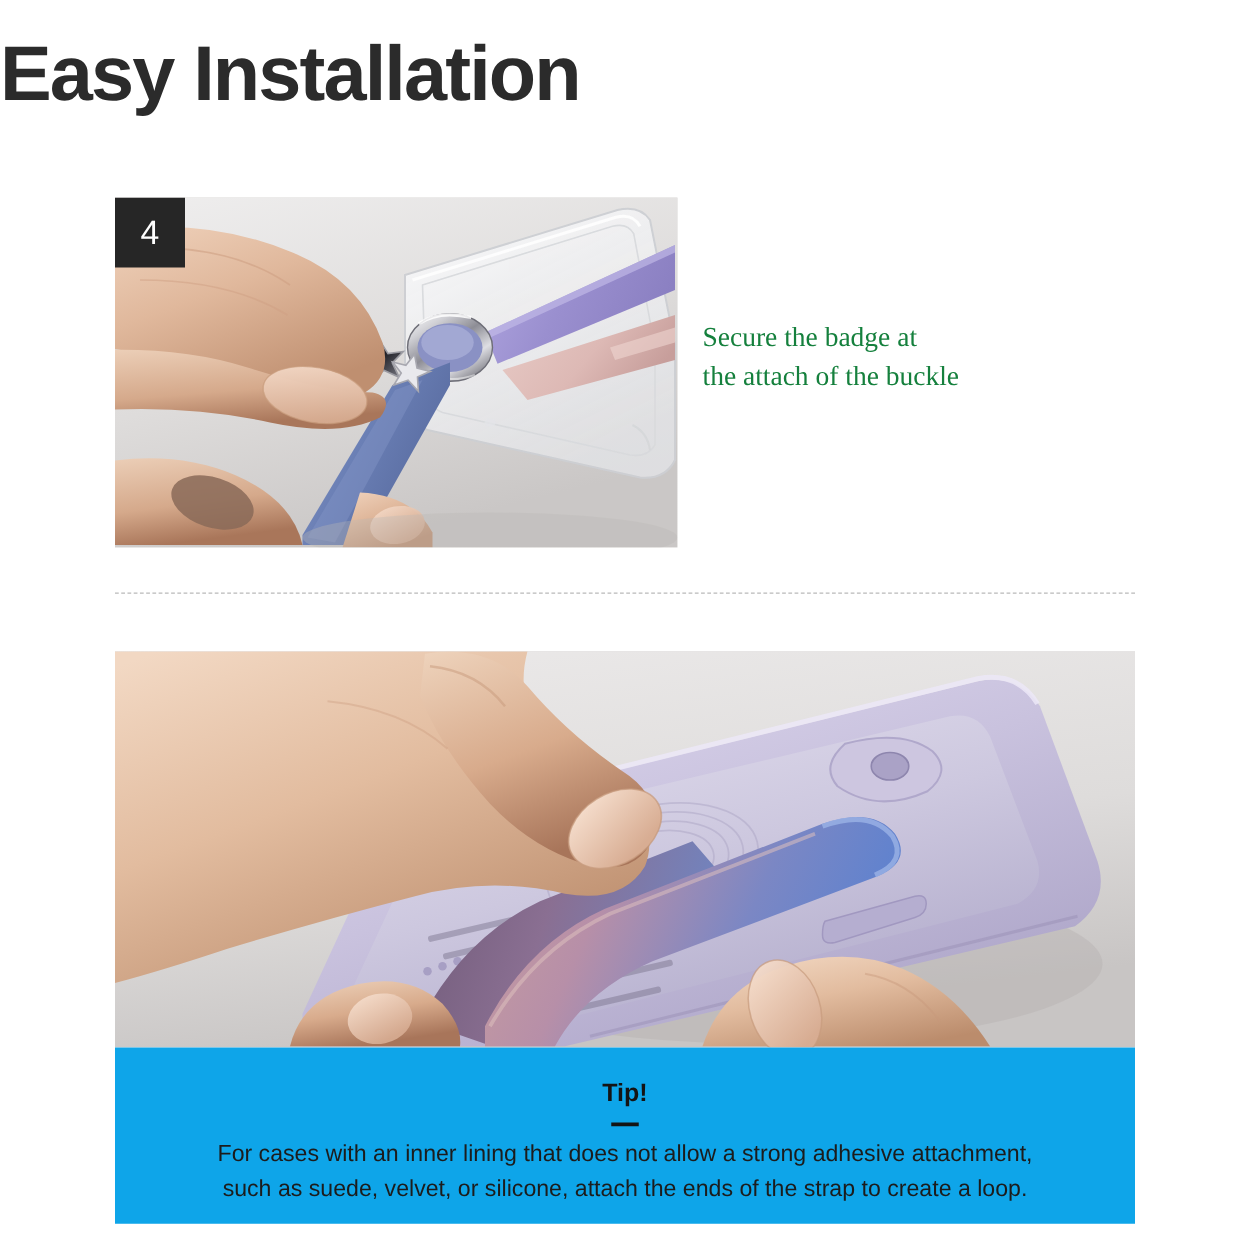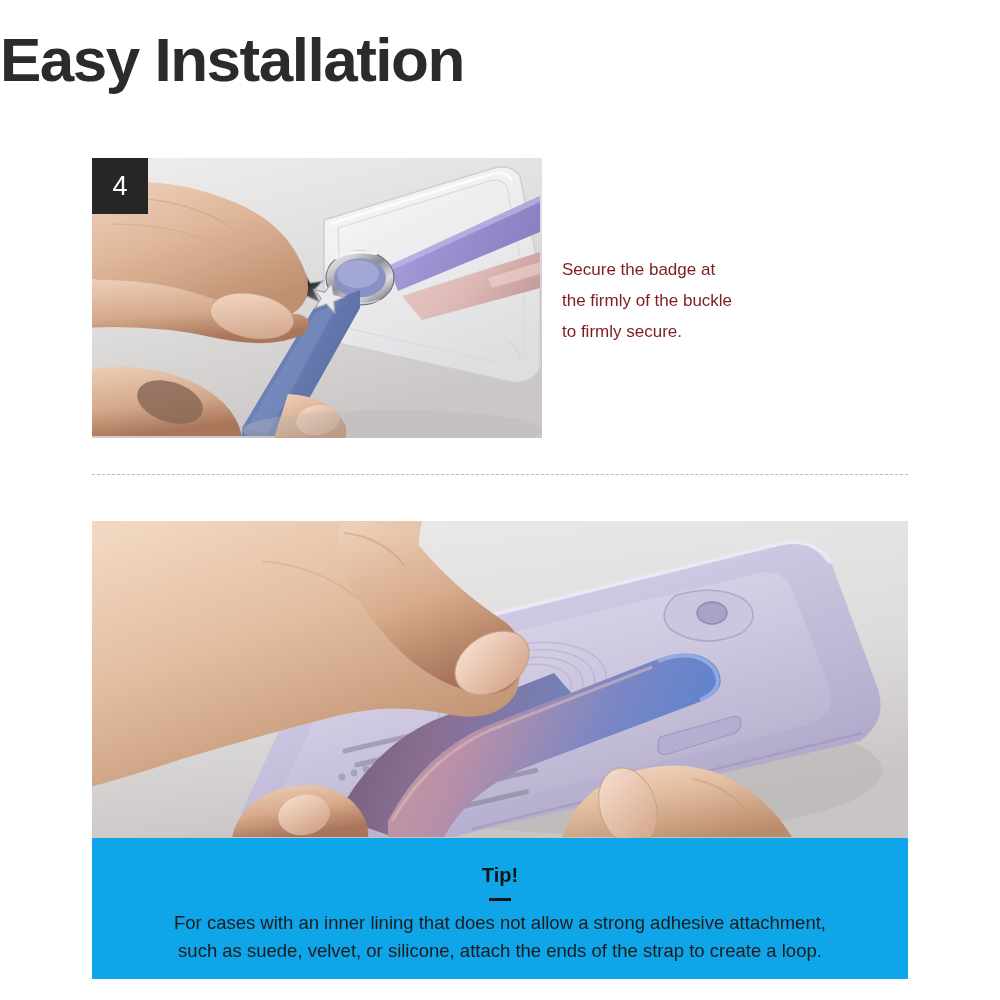--- a/index.html
+++ b/index.html
@@ -65,24 +65,24 @@
     justify-content: center;
     z-index: 5;
     font-family: "Liberation Sans", sans-serif;
   }
 
   .step-caption {
     position: absolute;
     left: 470px;
     top: 96px;
     width: 330px;
-    font-size: 17px;
+    font-size: 22px;
     line-height: 31px;
-    color: #7f1d1d;
-    font-family: Liberation Sans, sans-serif;
+    color: #15803d;
+    font-family: Liberation Serif, serif;
   }
   .step-caption .cap-line { display: block; white-space: nowrap; }
 
   
   .divider {
     position: absolute;
     left: 92px;
     top: 474px;
     width: 816px;
     height: 0;
@@ -250,22 +250,21 @@
       <path d="M 196 236 Q 238 238 254 268 L 254 280 L 182 280 Z" fill="url(#skinA)"></path>
       <ellipse cx="226" cy="262" rx="22" ry="15" transform="rotate(-10 226 262)" fill="url(#nailG)" opacity="0.9"></ellipse>
 
       <ellipse cx="300" cy="272" rx="150" ry="20" fill="#b9b6b5" opacity="0.35"></ellipse>
     </svg>
     <div class="step-badge">4</div>
   </div>
 
   <div class="step-caption">
     <span class="cap-line">Secure the badge at</span>
-    <span class="cap-line">the firmly of the buckle</span>
-    <span class="cap-line">to firmly secure.</span>
+    <span class="cap-line">the attach of the buckle</span>
   </div>
 </div>
 
 <div class="divider"></div>
 
 <div class="tip-block">
 
   <div class="tip-photo">
     <svg width="816" height="317" viewBox="0 0 816 317" xmlns="http://www.w3.org/2000/svg">
       <defs>

